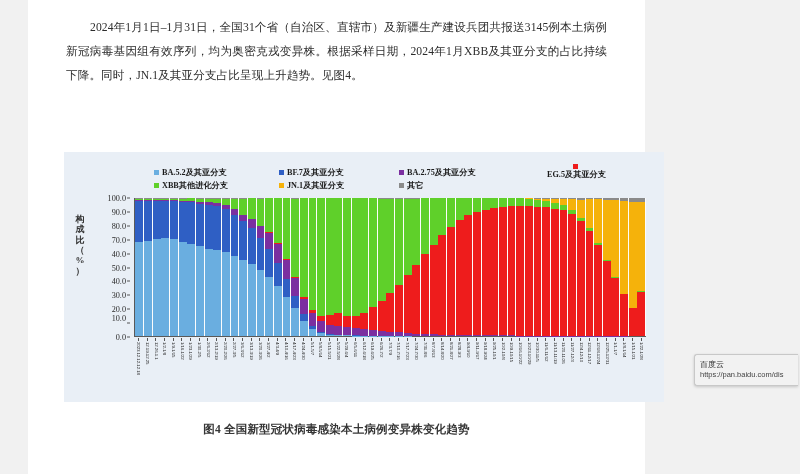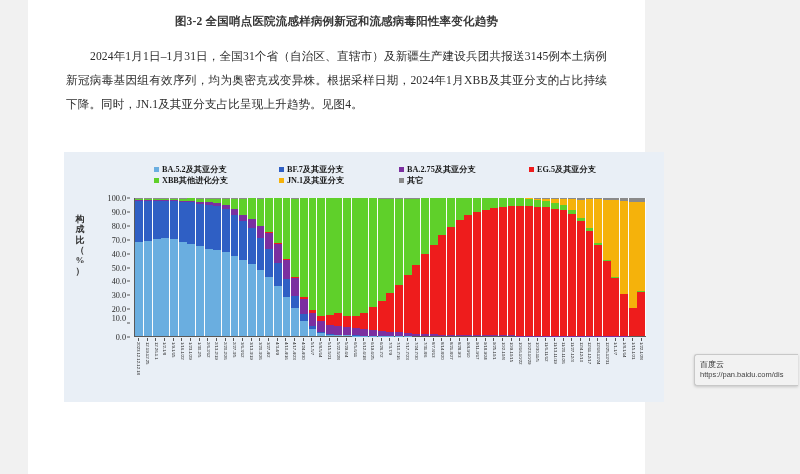--- a/index.html
+++ b/index.html
@@ -55,21 +55,21 @@
     display: flex; align-items: center;
     font-size: 8.2px; color: #1b1b1b;
     font-family: "Liberation Serif", serif;
     font-weight: 700;
     white-space: nowrap;
   }
   .lg .sw { width: 5px; height: 5px; margin-right: 3px; display: inline-block; }
   .lg.w1 { width: 125px; }
   .lg.w2 { width: 120px; }
   .lg.w3 { width: 130px; }
-  .lg.w4 { width: 95px; }
+  .lg.w4 { width: 95px; flex-direction: column; }
 
   #ytitle {
     position: absolute; left: 8px; top: 62px;
     width: 16px;
     font-size: 9px; color: #333; line-height: 1.15;
     text-align: center; font-weight: 700;
   }
   #ytitle span { display: block; }
 
   #yaxis {
@@ -150,21 +150,20 @@
   #tooltip .t1 { font-size: 8px; color: #333; line-height: 1.4; }
   #tooltip .t2 { font-size: 7.5px; color: #444; line-height: 1.4; white-space: nowrap; }
 </style>
 </head>
 <body>
 
 <div id="viewer">
 
   <div id="page">
 
-    <div class="fig-label">图3-2 全国哨点医院流感样病例新冠和流感病毒阳性率变化趋势</div>
 
 
     <div class="para">2024年1月1日–1月31日，全国31个省（自治区、直辖市）及新疆生产建设兵团共报送3145例本土病例新冠病毒基因组有效序列，均为奥密克戎变异株。根据采样日期，2024年1月XBB及其亚分支的占比持续下降。同时，JN.1及其亚分支占比呈现上升趋势。见图4。</div>
 
     <div id="figure">
 
       <div id="legend">
           <div class="lg w1">
             <span class="sw" style="background: rgb(106, 174, 224);"></span>
             <span>BA.5.2及其亚分支</span>
@@ -999,20 +998,21 @@
           <div class="xl">
             <span>1/15-1/21</span>
           </div>
           <div class="xl">
             <span>1/22-1/28</span>
           </div>
         </div>
 
     </div>
 
+    <div class="fig-label" style="position:absolute; left:0; top:408px; width:617px;">图4 全国新型冠状病毒感染本土病例变异株变化趋势</div>
   </div>
 
   <div id="tooltip">
     <div class="t1">百度云</div>
     <div class="t2">https://pan.baidu.com/dis</div>
   </div>
 
 </div>
 
 </body></html>

